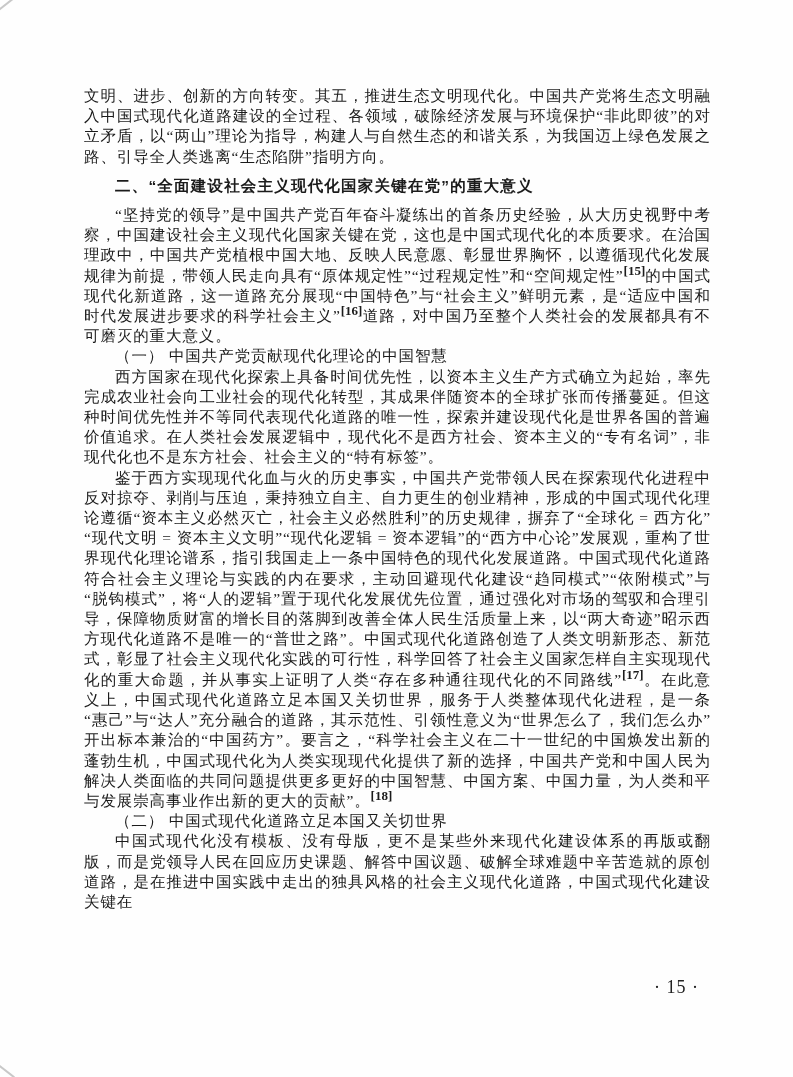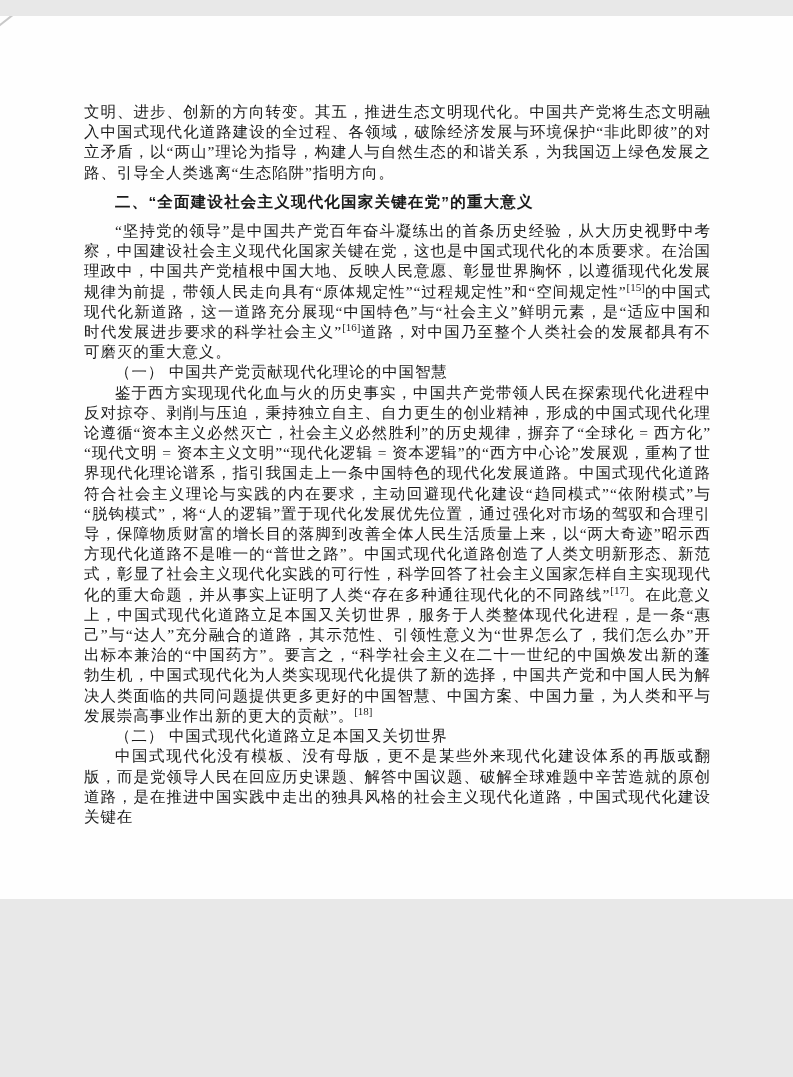--- a/index.html
+++ b/index.html
@@ -3,22 +3,22 @@
 <meta charset="utf-8">
 <style>
   html, body {
     margin: 0;
     padding: 0;
     background: #e8e8e8;
   }
   .page {
     position: relative;
     width: 793px;
-    height: 883px;
-    margin: 16px auto;
+    height: 1077px;
+    margin: 0 auto;
     background: #fefefe;
     color: #1b1b1b;
     font-family: "Liberation Serif", "DejaVu Serif", serif;
     overflow: hidden;
     box-sizing: border-box;
   }
   .text-block {
     position: absolute;
     left: 84px;
     top: 86px;
@@ -41,24 +41,25 @@
     font-size: 15.5px;
     line-height: 20.2px;
     margin: 9px 0 9px 0;
     text-indent: 2em;
     letter-spacing: 1.2px;
   }
   .subheading {
     text-indent: 2em;
   }
   sup.ref {
-    font-size: 11px;
+    font-size: 13px;
     line-height: 0;
     letter-spacing: 0;
     vertical-align: super;
+    font-weight: bold;
   }
   .page-number {
     position: absolute;
     top: 977px;
     right: 94px;
     font-size: 18px;
     letter-spacing: 1px;
     color: #222;
   }
   
@@ -86,20 +87,21 @@
 <body>
 
 <div class="page">
   <div class="scan-artifact top-left"></div>
 
   <article class="text-block" id="article">
       <p class="continuation">文明、进步、创新的方向转变。其五，推进生态文明现代化。中国共产党将生态文明融入中国式现代化道路建设的全过程、各领域，破除经济发展与环境保护“非此即彼”的对立矛盾，以“两山”理论为指导，构建人与自然生态的和谐关系，为我国迈上绿色发展之路、引导全人类逃离“生态陷阱”指明方向。</p>
       <h2 class="section-heading">二、“全面建设社会主义现代化国家关键在党”的重大意义</h2>
       <p>“坚持党的领导”是中国共产党百年奋斗凝练出的首条历史经验，从大历史视野中考察，中国建设社会主义现代化国家关键在党，这也是中国式现代化的本质要求。在治国理政中，中国共产党植根中国大地、反映人民意愿、彰显世界胸怀，以遵循现代化发展规律为前提，带领人民走向具有“原体规定性”“过程规定性”和“空间规定性”<sup class="ref">[15]</sup>的中国式现代化新道路，这一道路充分展现“中国特色”与“社会主义”鲜明元素，是“适应中国和时代发展进步要求的科学社会主义”<sup class="ref">[16]</sup>道路，对中国乃至整个人类社会的发展都具有不可磨灭的重大意义。</p>
       <p class="subheading">（一） 中国共产党贡献现代化理论的中国智慧</p>
+      <p>西方国家在现代化探索上具备时间优先性，以资本主义生产方式确立为起始，率先完成农业社会向工业社会的现代化转型，其成果伴随资本的全球扩张而传播蔓延。但这种时间优先性并不等同代表现代化道路的唯一性，探索并建设现代化是世界各国的普遍价值追求。在人类社会发展逻辑中，现代化不是西方社会、资本主义的“专有名词”，非现代化也不是东方社会、社会主义的“特有标签”。</p>
       <p>鉴于西方实现现代化血与火的历史事实，中国共产党带领人民在探索现代化进程中反对掠夺、剥削与压迫，秉持独立自主、自力更生的创业精神，形成的中国式现代化理论遵循“资本主义必然灭亡，社会主义必然胜利”的历史规律，摒弃了“全球化 = 西方化”“现代文明 = 资本主义文明”“现代化逻辑 = 资本逻辑”的“西方中心论”发展观，重构了世界现代化理论谱系，指引我国走上一条中国特色的现代化发展道路。中国式现代化道路符合社会主义理论与实践的内在要求，主动回避现代化建设“趋同模式”“依附模式”与“脱钩模式”，将“人的逻辑”置于现代化发展优先位置，通过强化对市场的驾驭和合理引导，保障物质财富的增长目的落脚到改善全体人民生活质量上来，以“两大奇迹”昭示西方现代化道路不是唯一的“普世之路”。中国式现代化道路创造了人类文明新形态、新范式，彰显了社会主义现代化实践的可行性，科学回答了社会主义国家怎样自主实现现代化的重大命题，并从事实上证明了人类“存在多种通往现代化的不同路线”<sup class="ref">[17]</sup>。在此意义上，中国式现代化道路立足本国又关切世界，服务于人类整体现代化进程，是一条“惠己”与“达人”充分融合的道路，其示范性、引领性意义为“世界怎么了，我们怎么办”开出标本兼治的“中国药方”。要言之，“科学社会主义在二十一世纪的中国焕发出新的蓬勃生机，中国式现代化为人类实现现代化提供了新的选择，中国共产党和中国人民为解决人类面临的共同问题提供更多更好的中国智慧、中国方案、中国力量，为人类和平与发展崇高事业作出新的更大的贡献”。<sup class="ref">[18]</sup></p>
       <p class="subheading">（二） 中国式现代化道路立足本国又关切世界</p>
       <p>中国式现代化没有模板、没有母版，更不是某些外来现代化建设体系的再版或翻版，而是党领导人民在回应历史课题、解答中国议题、破解全球难题中辛苦造就的原创道路，是在推进中国实践中走出的独具风格的社会主义现代化道路，中国式现代化建设关键在</p>
     </article>
 
   <div class="page-number">· 15 ·</div>
 
   <div class="scan-artifact bottom-left"></div>
 </div>
 

